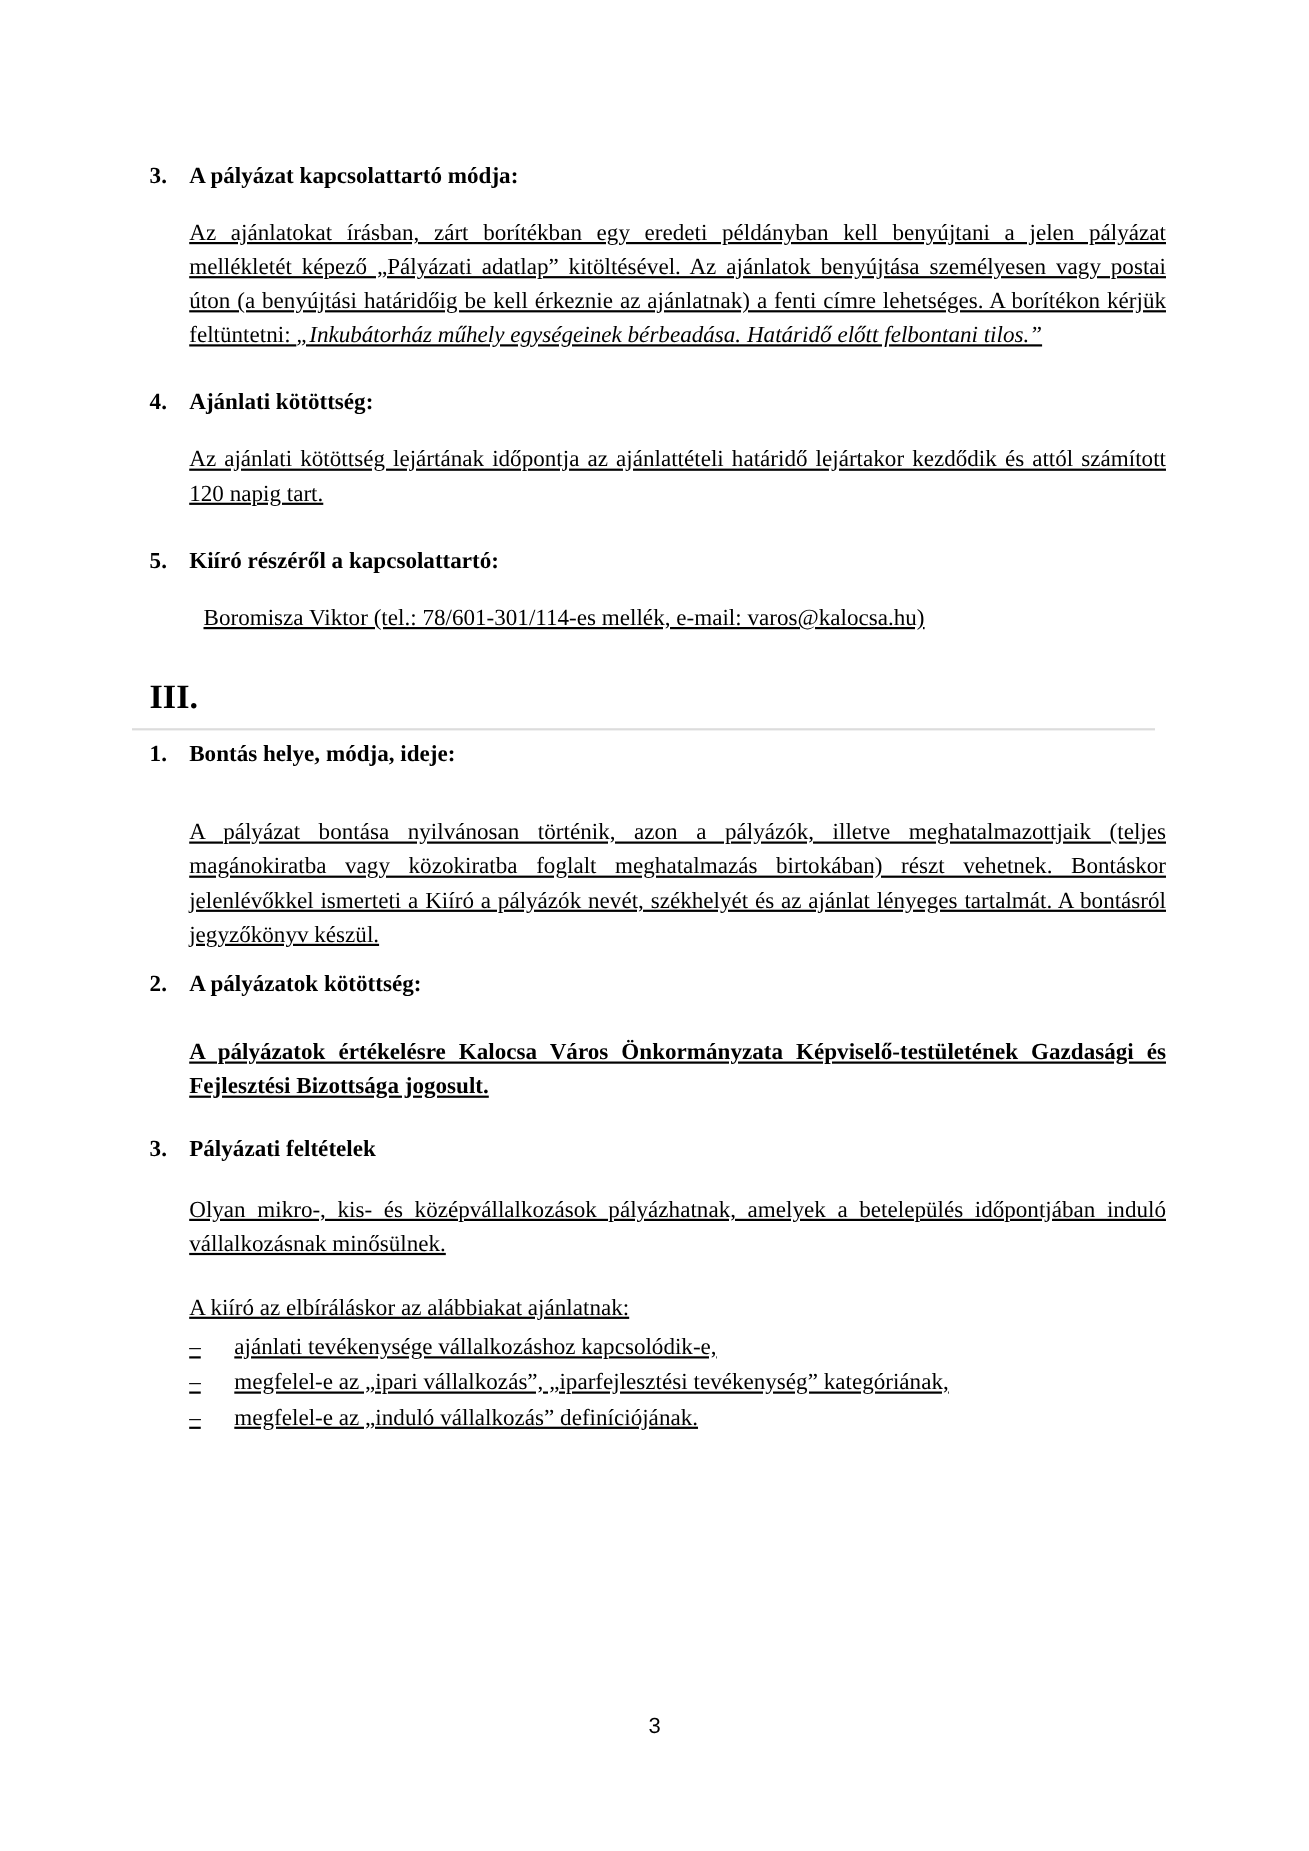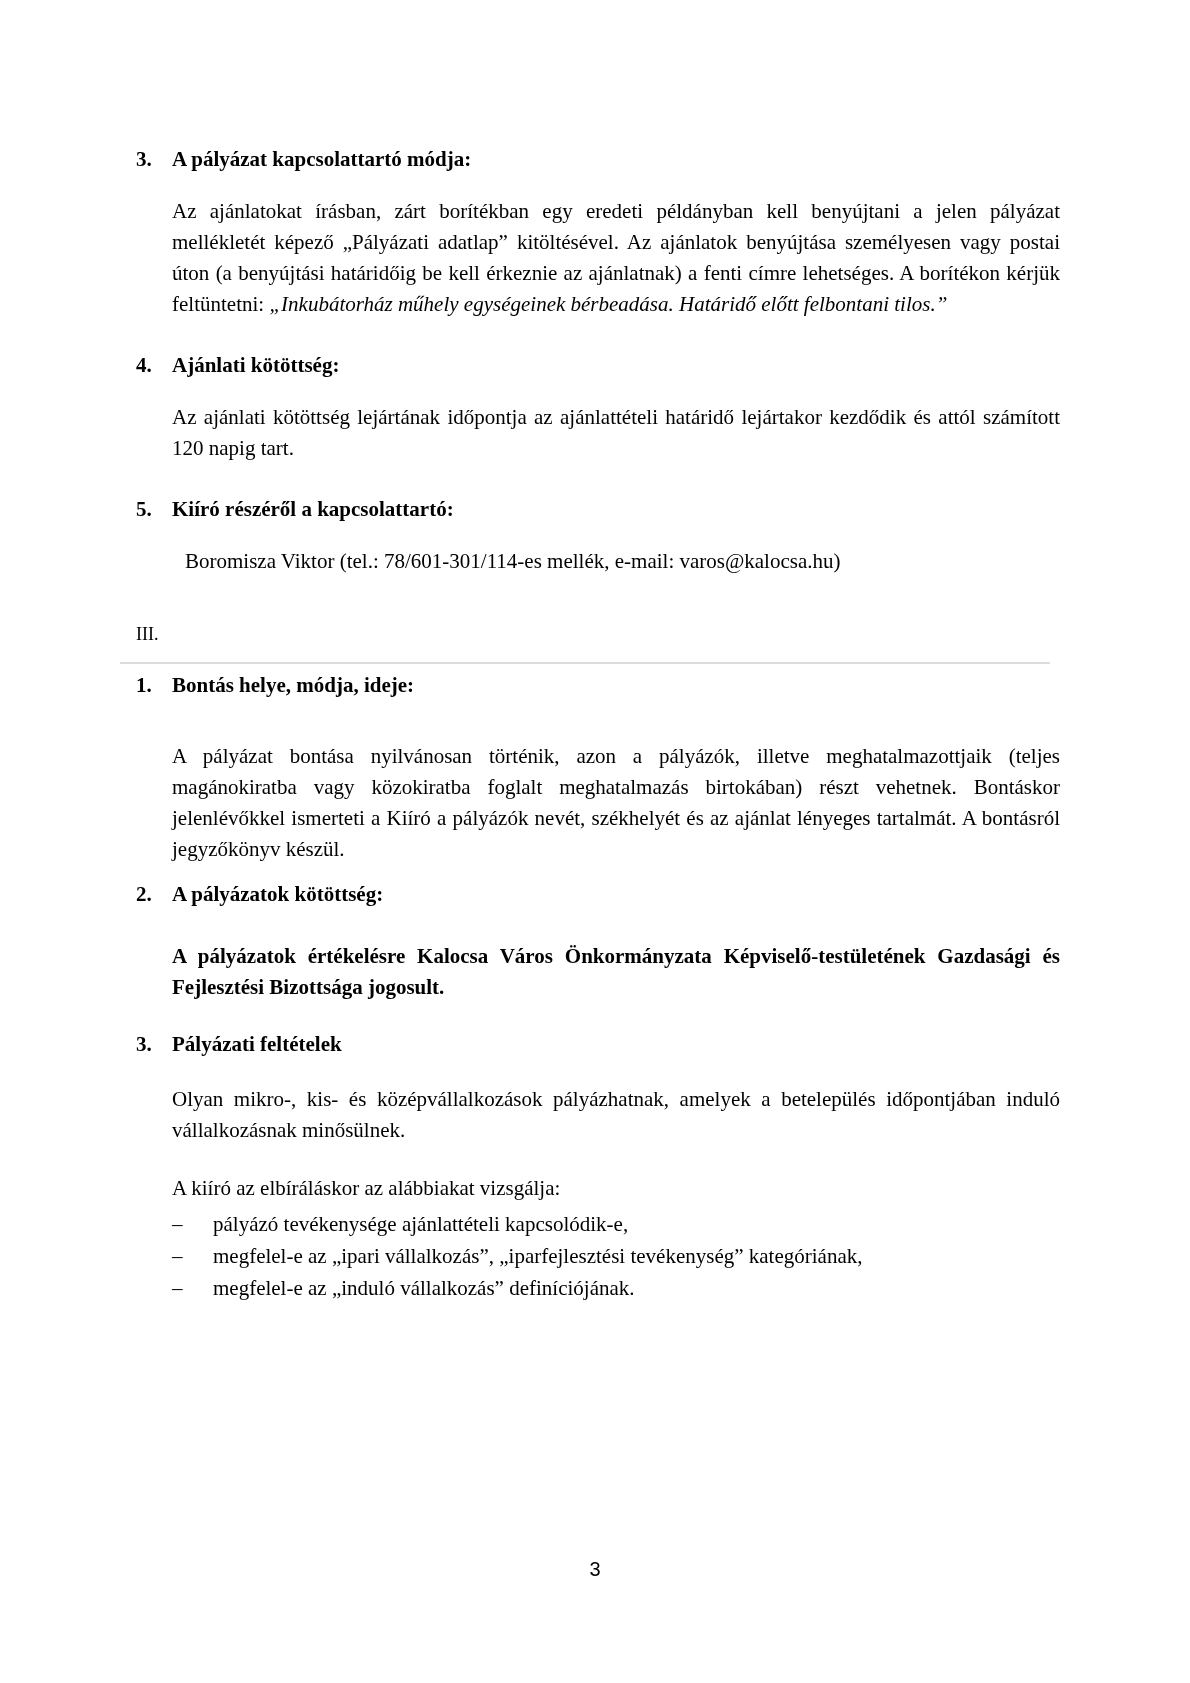--- a/index.html
+++ b/index.html
@@ -15,21 +15,21 @@
     color: #000000;
     font-family: "Liberation Serif", "DejaVu Serif", serif;
     font-size: 21px;
     line-height: 31px;
     overflow: hidden;
     margin: 0 auto;
   }
   .content {
     padding: 144px 130px 0 136px; 
   }
-  p, ul { margin: 0; padding: 0; }
+  p, ul { margin: 0; padding: 0; text-decoration: underline; }
 
   
   .num-item {
     display: flex;
     font-weight: bold;
   }
   .num-item .num {
     flex: 0 0 36px;
     width: 36px;
   }
@@ -46,22 +46,22 @@
   .contacts {
     list-style: none;
     margin-left: 49px;
   }
   .contacts li { line-height: 31px; }
 
   .sec-heading {
     display: flex;
     justify-content: space-between;
     gap: 26px;
-    font-weight: normal;
-    font-size: 18px;
+    font-weight: bold;
+    font-size: 31px;
     line-height: 38px;
   }
 
   .divider {
     height: 2px;
     background: #dcdcdc;
     width: 930px;
     margin-left: -16px;
   }
 
@@ -156,25 +156,25 @@
       <span class="title">A pályázatok kötöttség:</span>
     </div>
     <p class="body-para bold m-evalbody">A pályázatok értékelésre Kalocsa Város Önkormányzata Képviselő-testületének Gazdasági és Fejlesztési Bizottsága jogosult.</p>
 
     <div class="num-item m-h3b">
       <span class="num">3.</span>
       <span class="title">Pályázati feltételek</span>
     </div>
     <p class="body-para m-condbody">Olyan mikro-, kis- és középvállalkozások pályázhatnak, amelyek a betelepülés időpontjában induló vállalkozásnak minősülnek.</p>
 
-    <p class="body-para m-intro">A kiíró az elbíráláskor az alábbiakat vizsgálja:</p>
+    <p class="body-para m-intro">A kiíró az elbíráláskor az alábbiakat ajánlatnak:</p>
     <ul class="criteria m-list">
       <li>
         <span class="dash">–</span>
-        <span>pályázó tevékenysége ajánlattételi kapcsolódik-e,</span>
+        <span>ajánlati tevékenysége vállalkozáshoz kapcsolódik-e,</span>
       </li>
       <li>
         <span class="dash">–</span>
         <span>megfelel-e az „ipari vállalkozás”, „iparfejlesztési tevékenység” kategóriának,</span>
       </li>
       <li>
         <span class="dash">–</span>
         <span>megfelel-e az „induló vállalkozás” definíciójának.</span>
       </li>
     </ul>

